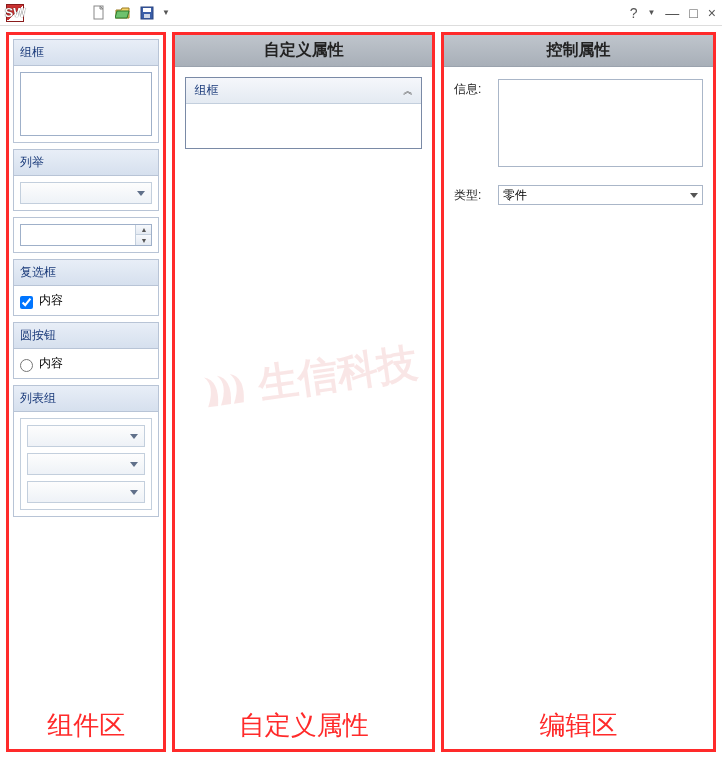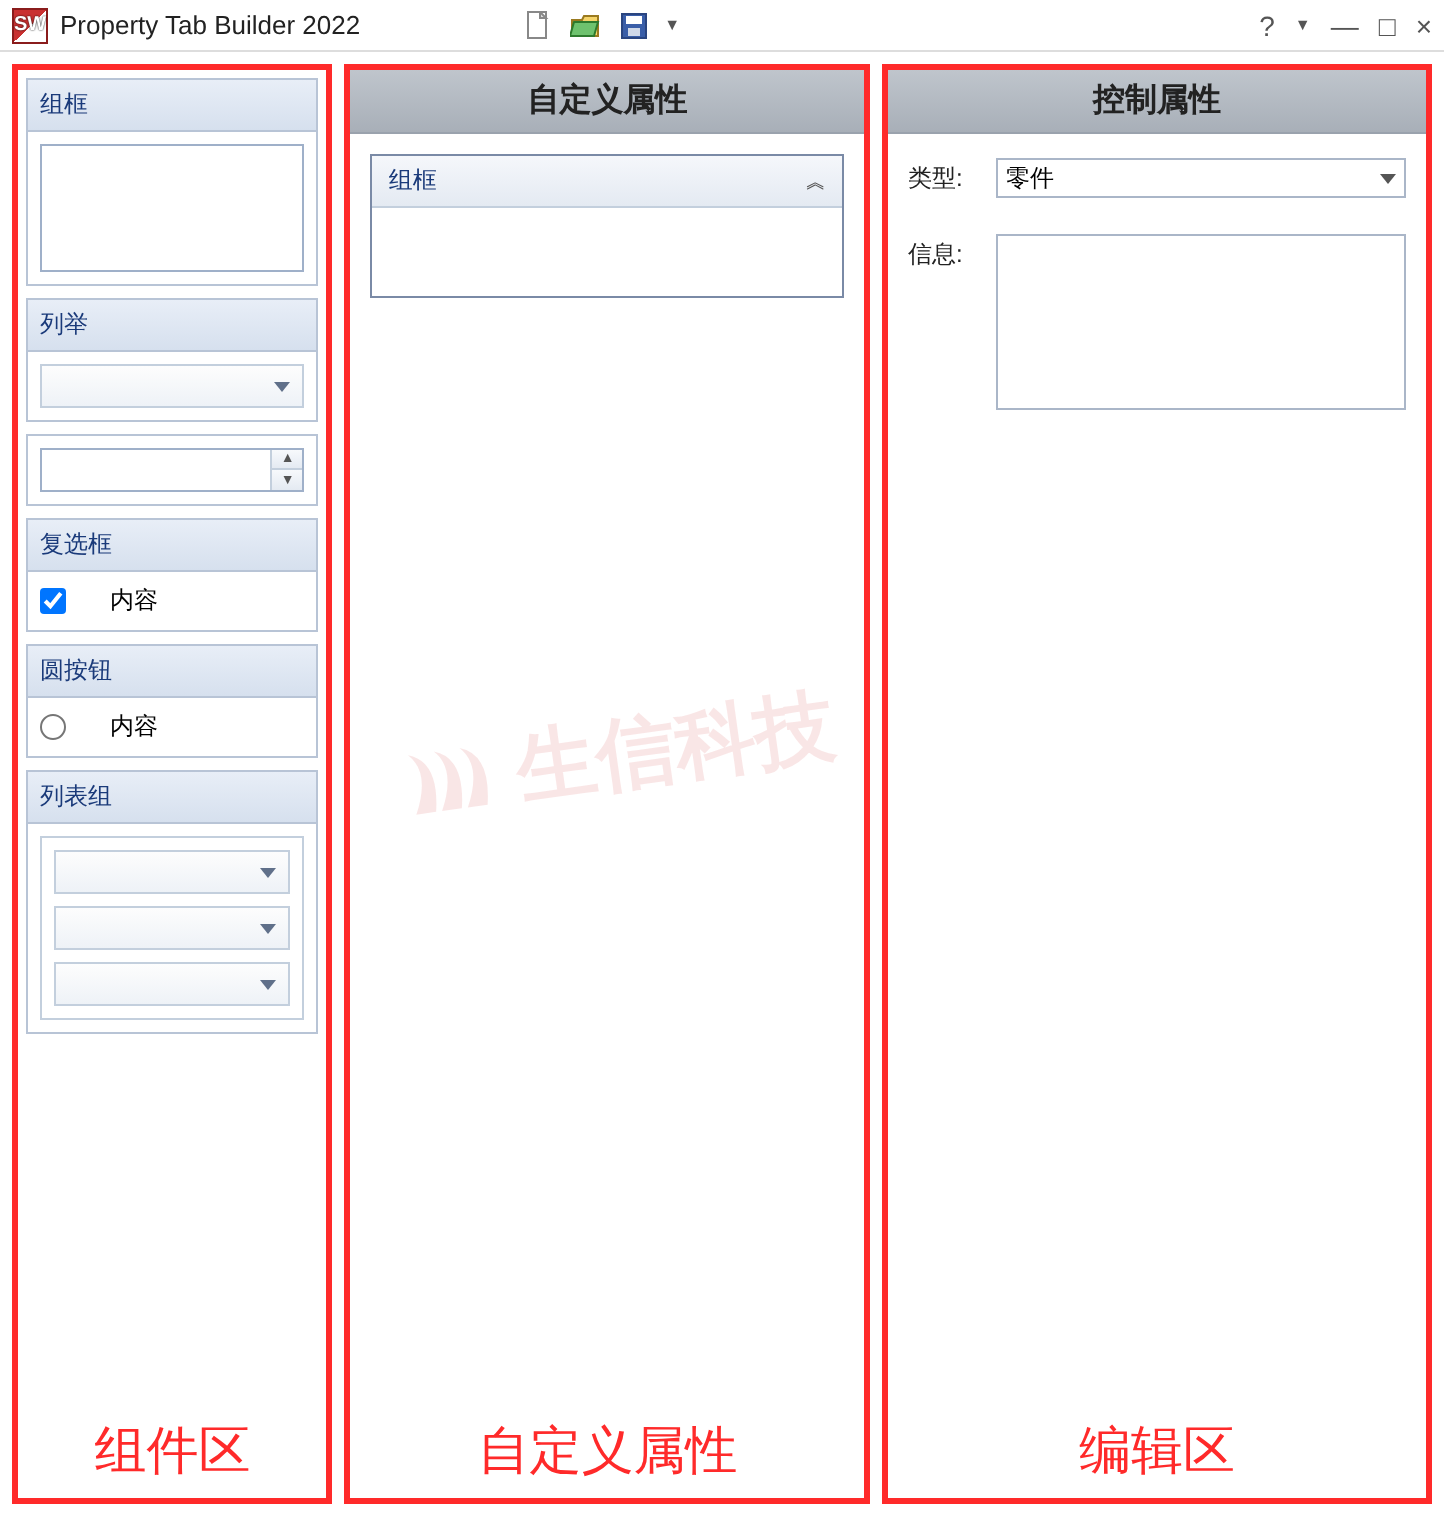--- a/index.html
+++ b/index.html
@@ -1,19 +1,19 @@
 <!DOCTYPE html>
 <html><head>
 <meta charset="utf-8">
 <style>
 * { box-sizing: border-box; margin: 0; padding: 0; }
 body { font-family: "Microsoft YaHei", Arial, sans-serif; font-size: 12px; background: #fff; width: 722px; height: 765px; position: relative; overflow: hidden; }
 
 .titlebar { height: 26px; display: flex; align-items: center; padding: 0 6px; border-bottom: 1px solid #ddd; }
-.app-icon { width: 18px; height: 18px; background: linear-gradient(135deg, #c93131 50%, #fff 50%); border: 1px solid #8a1c1c; margin-right: 6px; display: flex; align-items: center; justify-content: center; font-size: 10px; font-weight: bold; color: #fff; }
+.app-icon { width: 18px; height: 18px; background: linear-gradient(135deg, #c93131 50%, #fff 50%); border: 1px solid #8a1c1c; margin-right: 6px; display: flex; align-items: center; justify-content: center; font-size: 13px; font-weight: bold; color: #fff; }
 .app-icon span { text-shadow: 0 0 1px #000; }
 .title-text { font-size: 13px; color: #222; flex: 0 0 auto; margin-right: 20px; }
 .toolbar-icons { display: flex; gap: 6px; margin-left: 60px; }
 .tb-icon { width: 18px; height: 18px; display: flex; align-items: center; justify-content: center; }
 .win-controls { margin-left: auto; display: flex; gap: 10px; align-items: center; color: #555; font-size: 14px; }
 
 .main { display: flex; padding: 6px; gap: 6px; height: 732px; }
 .col { border: 3px solid #ff2a2a; background: #fff; position: relative; }
 .col-left { width: 168px; padding: 4px; }
 .col-mid { width: 276px; }
@@ -24,21 +24,21 @@
 .sec-body { padding: 6px; }
 
 .preview-box { width: 100%; height: 64px; border: 1px solid #9fb0c9; background: #fff; }
 .textbox-input { width: 100%; height: 22px; border: 1px solid #9fb0c9; background: #fff; }
 .combo { width: 100%; height: 22px; border: 1px solid #c3cfdd; background: linear-gradient(#fdfdfd,#eef2f7); position: relative; }
 .combo::after { content: ""; position: absolute; right: 6px; top: 8px; border-left: 4px solid transparent; border-right: 4px solid transparent; border-top: 5px solid #60708a; }
 .spinner { width: 100%; height: 22px; border: 1px solid #9fb0c9; background: #fff; position: relative; }
 .spinner-btns { position: absolute; right: 0; top: 0; width: 16px; height: 100%; border-left: 1px solid #c3cfdd; }
 .spinner-btns div { height: 50%; display: flex; align-items: center; justify-content: center; font-size: 7px; color: #555; background: linear-gradient(#f7f9fc,#e4eaf2); }
 .spinner-btns div:first-child { border-bottom: 1px solid #c3cfdd; }
-.check-row, .radio-row { display: flex; align-items: center; gap: 22px; }
+.check-row, .radio-row { display: flex; align-items: flex-end; gap: 6px; }
 .check-row input, .radio-row input { width: 13px; height: 13px; }
 .listgrp-body { border: 1px solid #c3cfdd; padding: 6px; display: flex; flex-direction: column; gap: 6px; }
 
 .panel-header { background: linear-gradient(#bfc5cc, #a8afb8); color: #222; font-weight: bold; text-align: center; padding: 5px 0; border-bottom: 1px solid #9aa2ad; font-size: 16px; }
 .mid-body { padding: 10px; }
 .group-widget { border: 1px solid #7a8aa6; background: #fff; }
 .group-widget-hdr { background: linear-gradient(#f5f7fb,#e4eaf2); padding: 4px 8px; display: flex; justify-content: space-between; align-items: center; font-size: 12px; color: #1a3a7a; border-bottom: 1px solid #c3cfdd; }
 .group-widget-body { height: 44px; }
 .chev { font-size: 10px; color: #555; }
 
@@ -56,21 +56,20 @@
 
 svg { display: block; }
 </style>
 </head>
 <body>
 
 <div class="titlebar">
   <div class="app-icon">
       <span>SW</span>
     </div>
-  <div class="title-text">Property Tab Builder 2022</div>
   <div class="toolbar-icons">
     <div class="tb-icon">
       <svg width="16" height="16" viewBox="0 0 16 16">
           <rect x="3" y="1" width="9" height="13" fill="#fff" stroke="#888"></rect>
           <polyline points="9,1 12,4 9,4 9,1" fill="#ddd" stroke="#888"></polyline>
         </svg>
     </div>
     <div class="tb-icon">
       <svg width="16" height="16" viewBox="0 0 16 16">
           <path d="M1 5 h5 l1 -2 h7 v10 h-13 z" fill="#f5d46a" stroke="#9a7a20"></path>
@@ -162,28 +161,28 @@
         <div class="group-widget-body"></div>
       </div>
     </div>
     <div class="zone-label">自定义属性</div>
   </div>
 
   <div class="col col-right">
     <div class="panel-header">控制属性</div>
     <div class="right-body">
       <div class="prop-row">
+        <div class="prop-label">信息:</div>
+        <div class="info-box"></div>
+      </div>
+      <div class="prop-row">
         <div class="prop-label">类型:</div>
         <div class="type-select">
           <span>零件</span>
         </div>
-      </div>
-      <div class="prop-row">
-        <div class="prop-label">信息:</div>
-        <div class="info-box"></div>
       </div>
     </div>
     <div class="zone-label">编辑区</div>
   </div>
 
 </div>
 
 <div class="watermark">
   <svg class="wm-icon" viewBox="0 0 50 50">
     <path d="M5 40 Q15 20 5 10 Q20 15 15 40 Z" fill="#d43a3a"></path>

